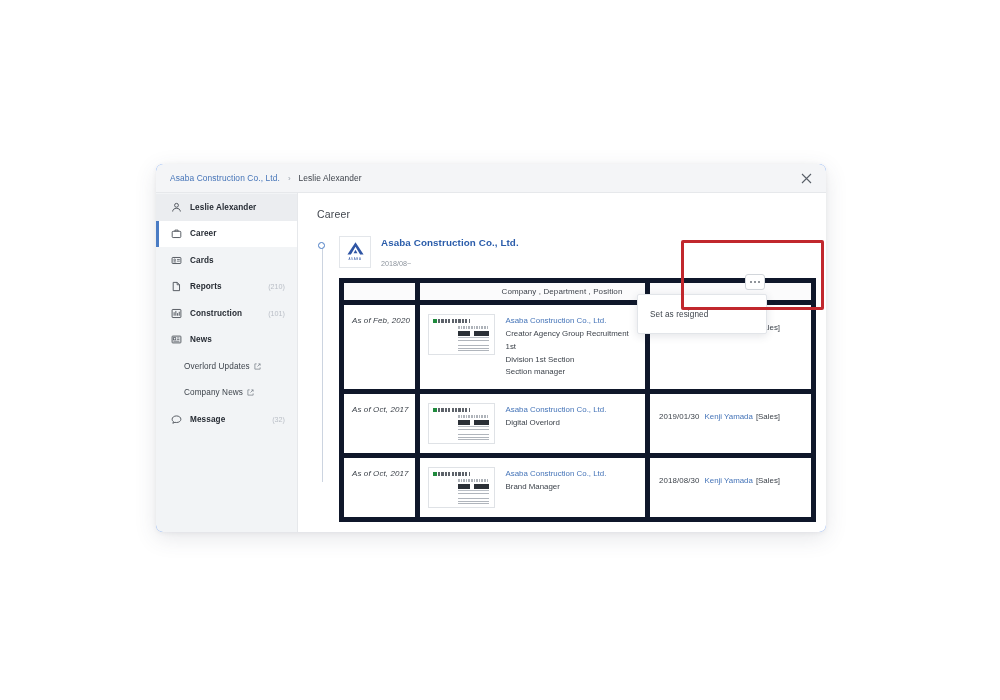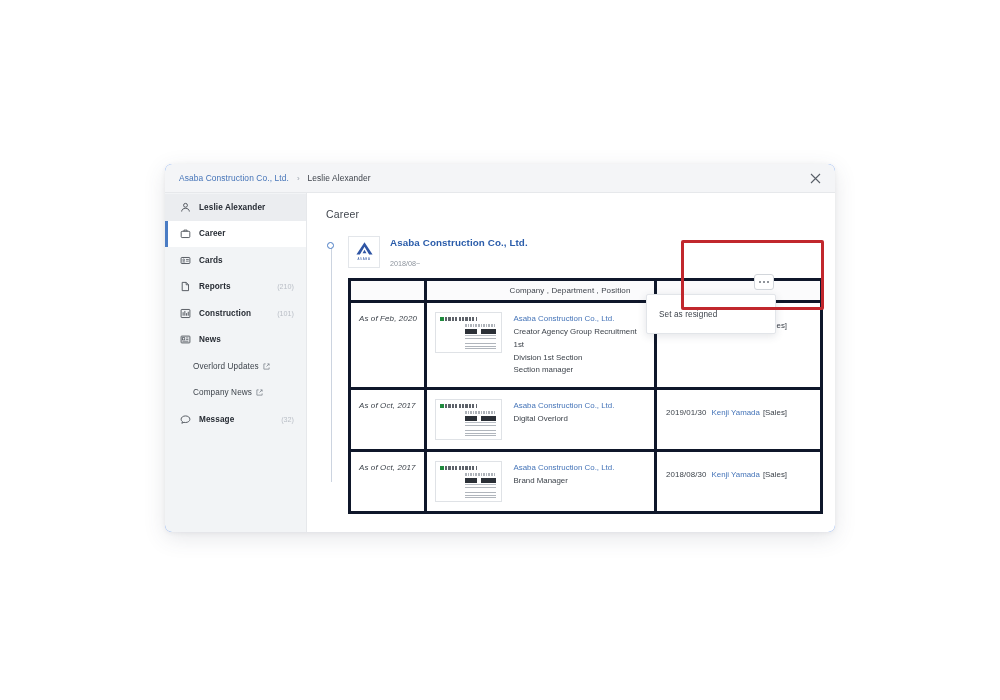--- a/index.html
+++ b/index.html
@@ -7,21 +7,21 @@
   html, body {
     width: 1000px; height: 700px;
     background: #ffffff;
     font-family: "Liberation Sans", sans-serif;
     overflow: hidden;
   }
 
   
   #panel {
     position: absolute;
-    left: 165px; top: 164px;
+    left: 156px; top: 164px;
     width: 670px; height: 368px;
     background: #3b82f6;
     border-radius: 7px;
     box-shadow: 0 6px 22px rgba(60,70,90,0.13), 0 1px 4px rgba(60,70,90,0.08);
     overflow: hidden;
     display: flex;
     flex-direction: column;
   }
 
   
@@ -209,21 +209,21 @@
   }
 
   
   table.career {
     border-collapse: collapse;
     width: 472px;
     table-layout: fixed;
     background: #ffffff;
   }
   table.career th, table.career td {
-    border: 3px solid #0f172a;
+    border: 5px solid #0f172a;
     vertical-align: top;
   }
   table.career thead th {
     height: 22px;
     background: #fbfbfc;
     font-size: 8px;
     font-weight: normal;
     color: #3f444c;
     letter-spacing: .1px;
     vertical-align: middle;

